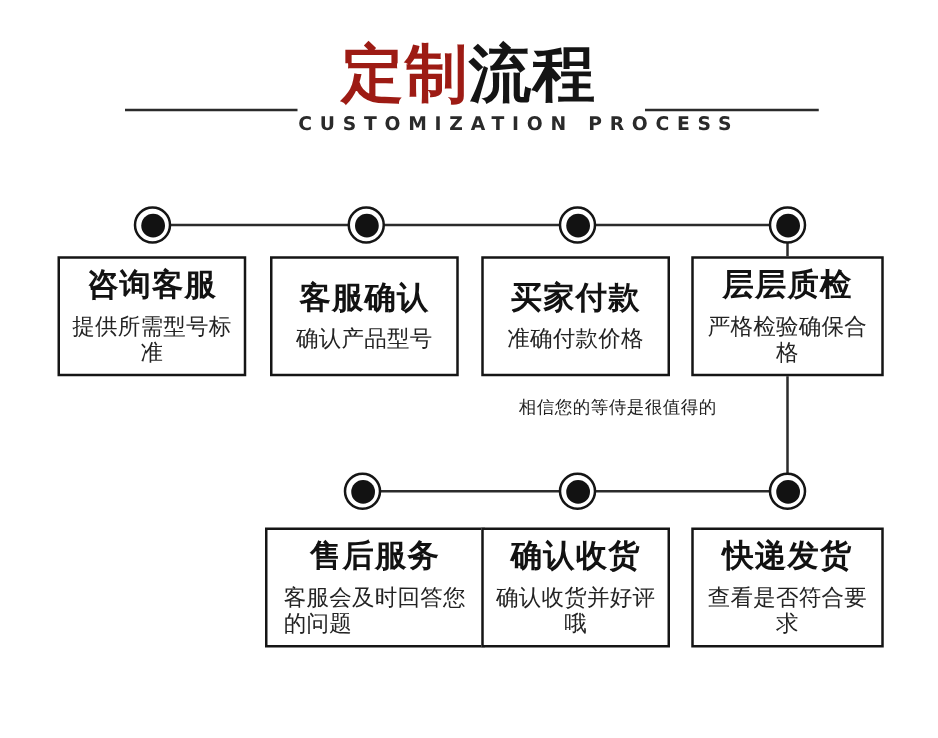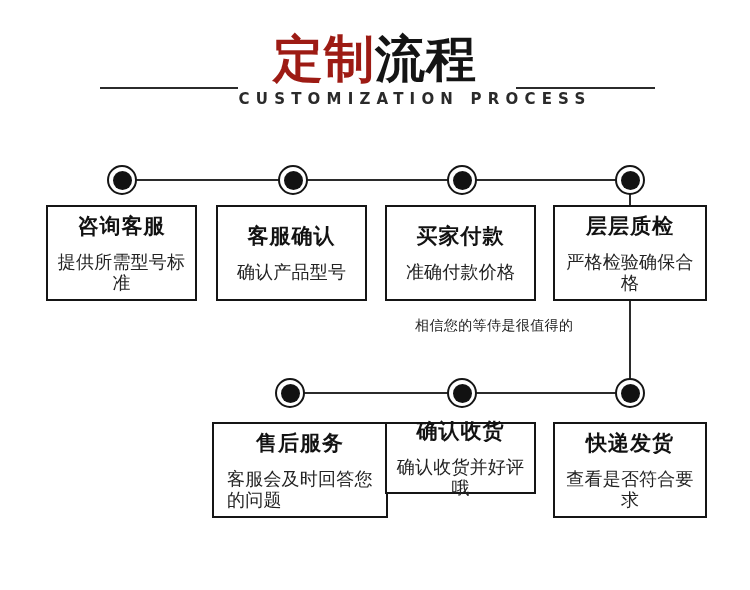--- a/index.html
+++ b/index.html
@@ -105,27 +105,26 @@
     background: #ffffff;
     box-sizing: border-box;
     z-index: 2;
     display: flex;
     flex-direction: column;
     align-items: center;
     justify-content: center;
     padding: 4px 4px 8px 4px;
   }
   .box-title {
-    font-size: 21px;
+    font-size: 25px;
     font-weight: bold;
     color: #121212;
     letter-spacing: 1px;
     line-height: 36px;
     white-space: nowrap;
-    font-family: Liberation Mono, monospace;
   }
   .box-desc {
     font-size: 18px;
     color: #232323;
     line-height: 21px;
     text-align: center;
     margin-top: 5px;
     letter-spacing: 0.2px;
   }
   .box-desc.two-line {
@@ -196,21 +195,21 @@
   <div class="mid-caption" style="left:415px; top:317px;">相信您的等侍是很值得的</div>
 
   <div class="box" style="left:212px; top:422px; width:176px; height:96px;">
     <div class="box-title">售后服务</div>
     <div class="box-desc two-line">
       <div>客服会及时回答您</div>
       <div>的问题</div>
     </div>
   </div>
 
-  <div class="box" style="left:385px; top:422px; width:151px; height:72px;">
+  <div class="box" style="left:385px; top:422px; width:151px; height:96px;">
     <div class="box-title">确认收货</div>
     <div class="box-desc">确认收货并好评哦</div>
   </div>
 
   <div class="box" style="left:553px; top:422px; width:154px; height:96px;">
     <div class="box-title">快递发货</div>
     <div class="box-desc">查看是否符合要求</div>
   </div>
 
 </div>

